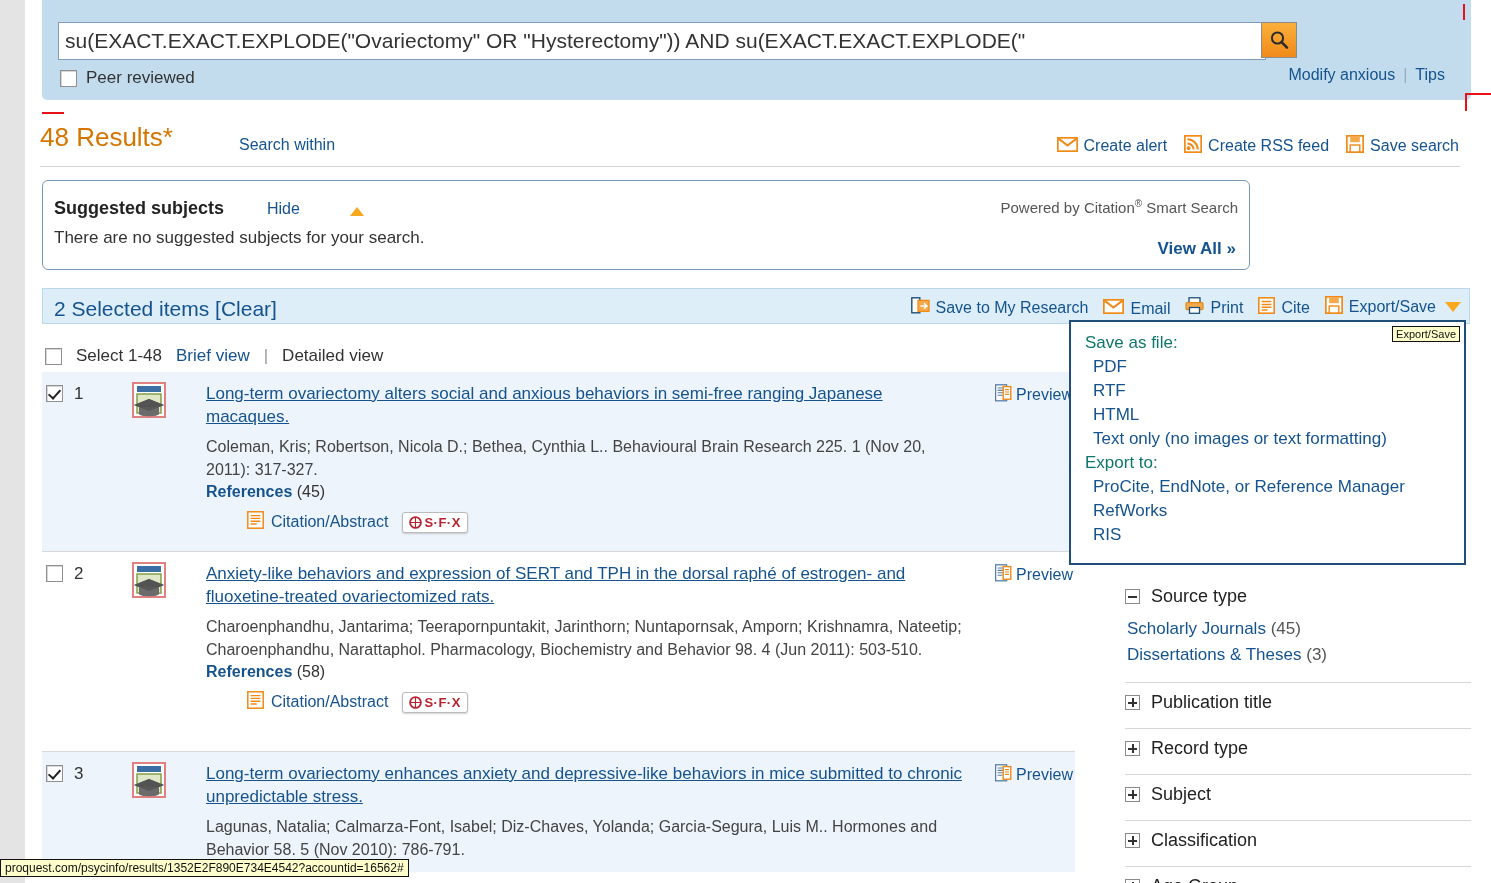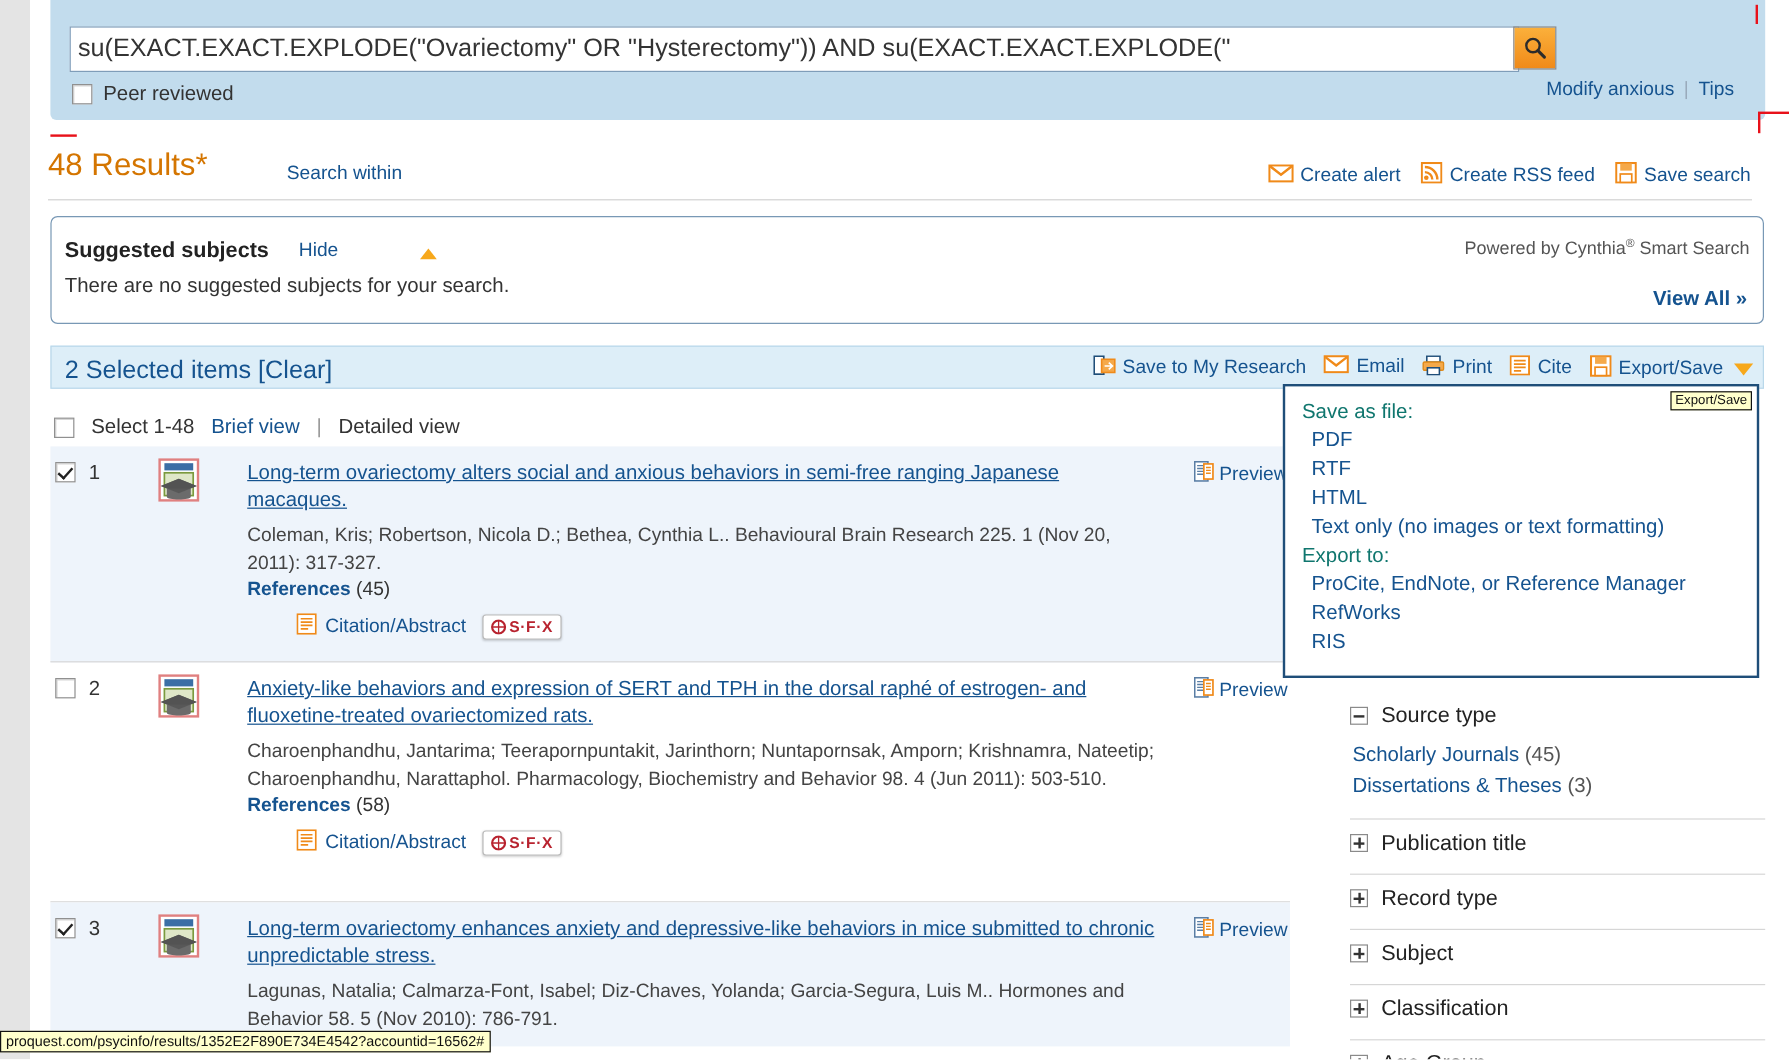--- a/index.html
+++ b/index.html
@@ -97,29 +97,29 @@
     font-size: 16px; color: #15538f;
   }
   .hdr-actions .act { display: flex; align-items: center; gap: 6px; cursor: pointer; }
   .rule {
     position: absolute; left: 40px; top: 166px; width: 1420px; height: 1px;
     background: #d2d2d2;
   }
 
   
   .suggest {
-    position: absolute; left: 42px; top: 180px; width: 1428px; height: 90px;
+    position: absolute; left: 42px; top: 180px; width: 1208px; height: 90px;
     border: 1px solid #7898b5; border-radius: 6px; background: #fff;
   }
   .suggest-title {
     position: absolute; left: 11px; top: 17px;
     font-size: 18px; font-weight: bold; color: #222;
   }
   .suggest-hide {
-    position: absolute; left: 206px; top: 19px;
+    position: absolute; left: 224px; top: 19px;
     font-size: 16px; color: #15538f; cursor: pointer;
   }
   .tri-up {
     position: absolute; left: 307px; top: 26px;
     width: 0; height: 0;
     border-left: 7px solid transparent; border-right: 7px solid transparent;
     border-bottom: 9px solid #f7a81b;
   }
   .suggest-body {
     position: absolute; left: 11px; top: 47px;
@@ -140,21 +140,21 @@
     position: absolute; left: 42px; top: 288px; width: 1428px; height: 36px;
     background: #ddeef8; border: 1px solid #b9d8ea;
   }
   .toolbar-left {
     position: absolute; left: 11px; top: 8px;
     font-size: 21px; color: #15538f;
   }
   .toolbar-left .clear { color:#15538f; cursor:pointer; }
   .toolbar-right {
     position: absolute; right: 8px; top: 7px;
-    display: flex; align-items: flex-start; gap: 15px;
+    display: flex; align-items: flex-end; gap: 15px;
     font-size: 16px; color: #15538f;
   }
   .toolbar-right .act { display:flex; align-items:center; gap:6px; cursor:pointer; }
   .caret-down {
     width: 0; height: 0;
     border-left: 8px solid transparent; border-right: 8px solid transparent;
     border-top: 10px solid #f7a81b; margin-left: 3px;
   }
 
   
@@ -323,21 +323,21 @@
       <span>Save search</span>
     </span>
   </div>
   <div class="rule"></div>
 
   <div class="suggest">
     <div class="suggest-title">Suggested subjects</div>
     <div class="suggest-hide">Hide</div>
     <div class="tri-up"></div>
     <div class="suggest-body">There are no suggested subjects for your search.</div>
-    <div class="powered"><span>Powered by Cynthia</span><sup>®</sup><span> Smart Search</span></div>
+    <div class="powered"><span>Powered by Citation</span><sup>®</sup><span> Smart Search</span></div>
     <div class="viewall">View All »</div>
   </div>
 
   <div class="toolbar">
     <div class="toolbar-left">
       <span>2 Selected items</span>
       <span class="clear">[Clear]</span>
     </div>
     <div class="toolbar-right">
       <span class="act">

